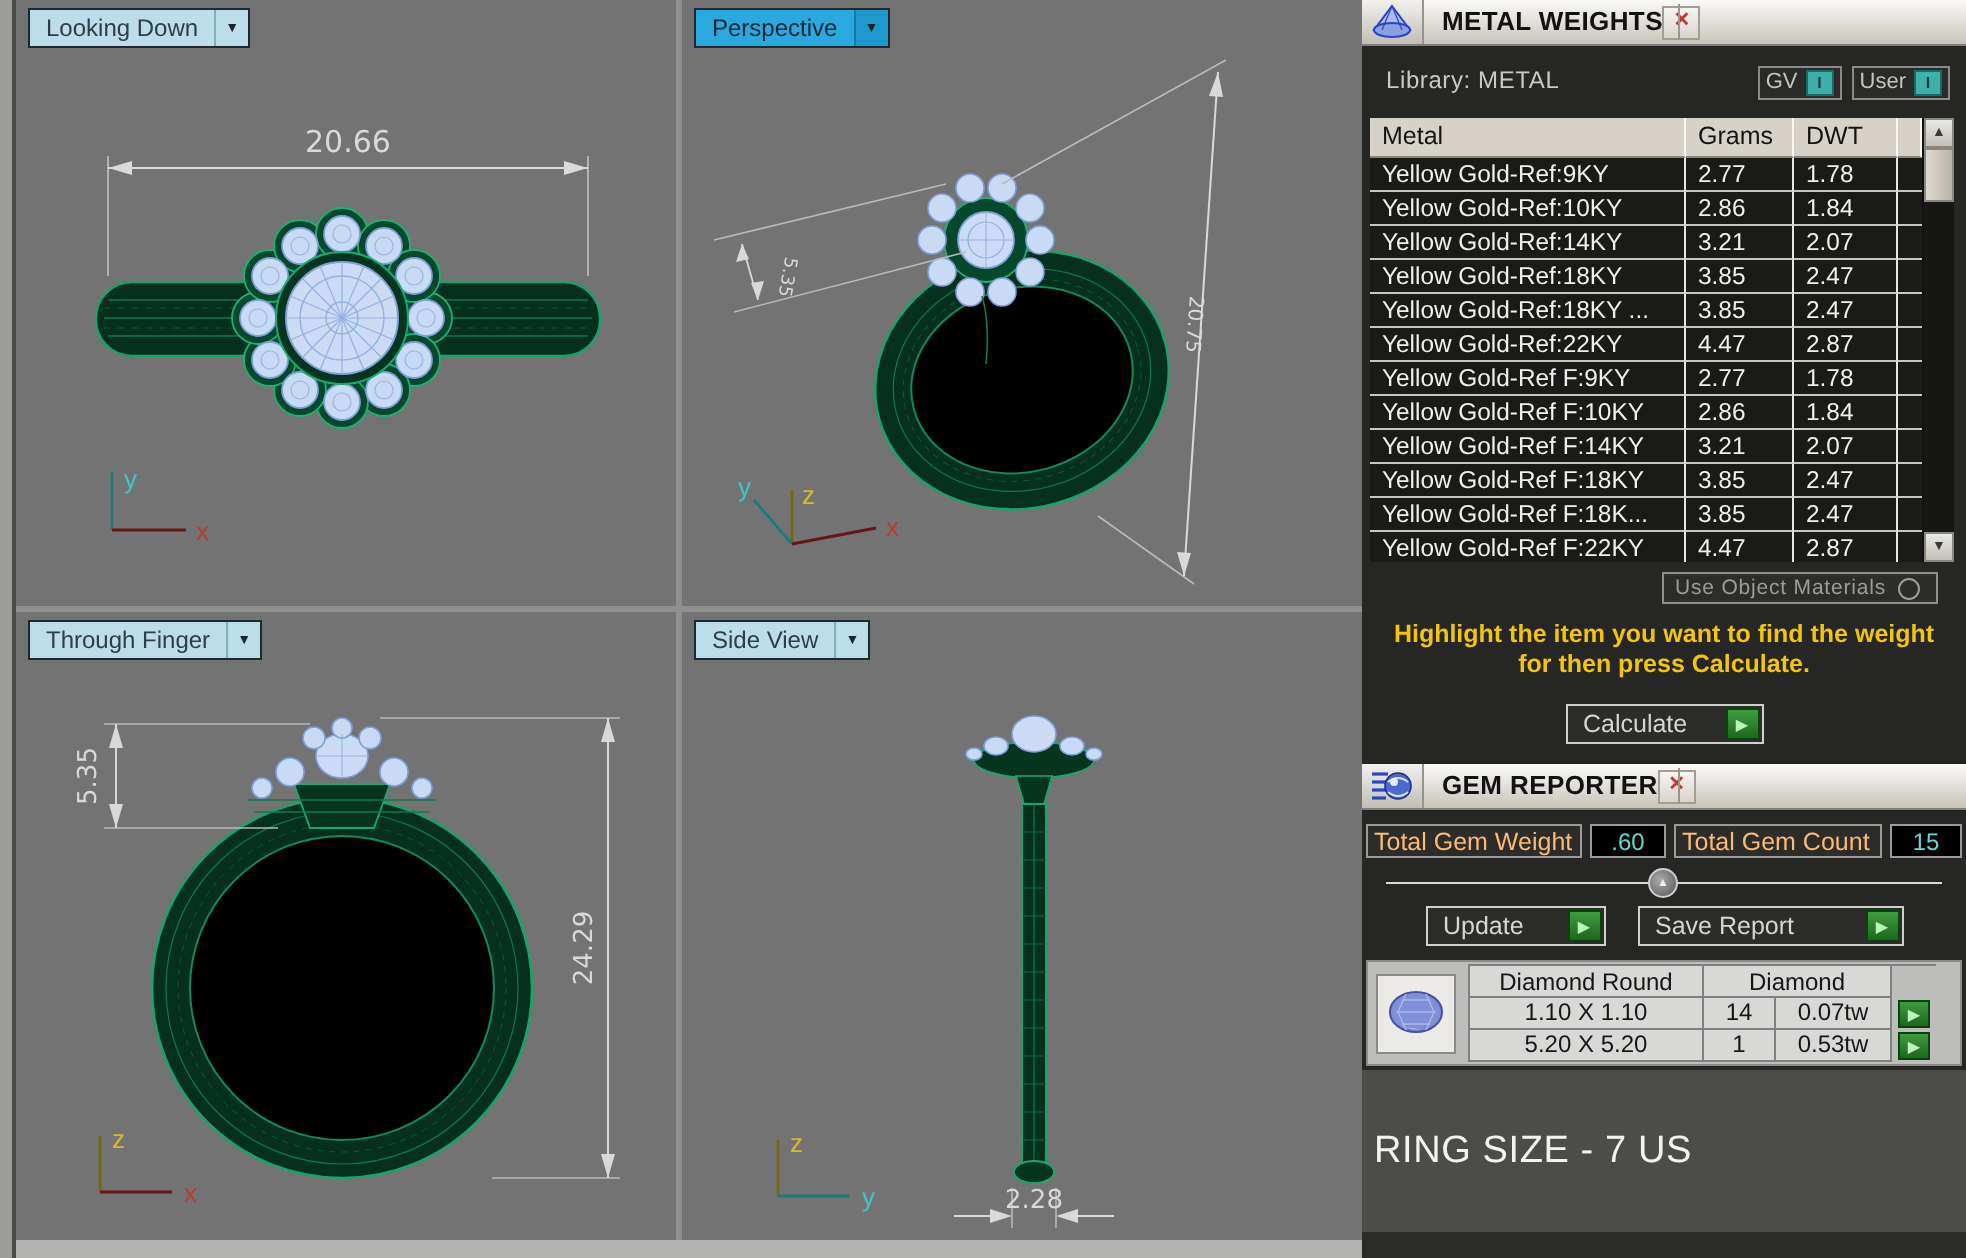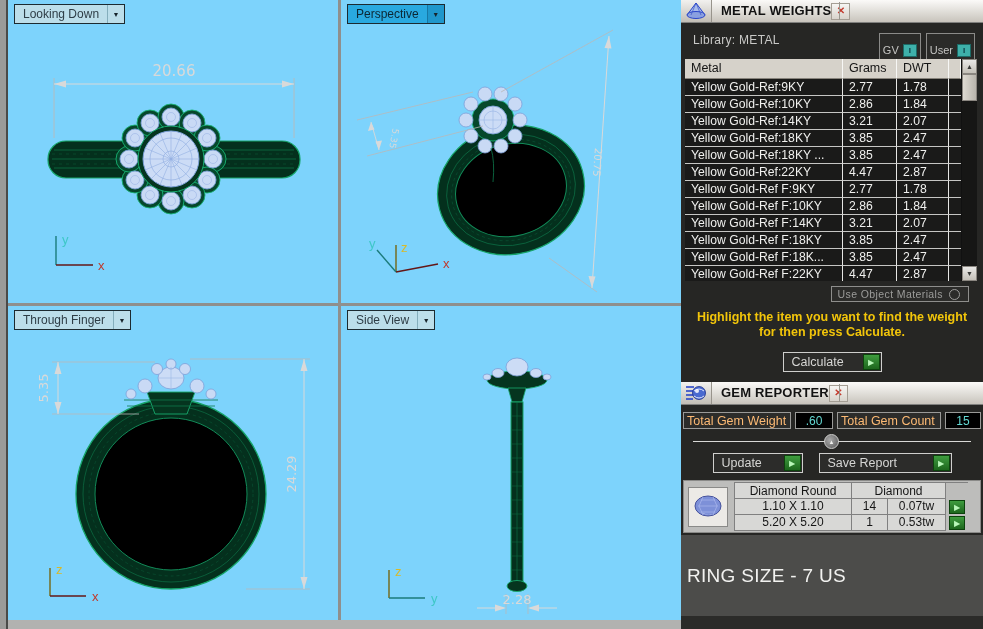--- a/index.html
+++ b/index.html
@@ -2,21 +2,21 @@
 <html><head>
 <meta charset="utf-8">
 <style>
   html,body{margin:0;padding:0;background:#000;}
   body{width:983px;height:629px;position:relative;overflow:hidden;
        font-family:"Liberation Sans",sans-serif;-webkit-font-smoothing:antialiased;}
 
   
   .left-strip{position:absolute;left:0;top:0;width:8px;height:629px;background:#9b9b99;border-right:2px solid #4a4a48;box-sizing:border-box;}
   .vp-area{position:absolute;left:8px;top:0;width:673px;height:629px;background:#8f8f8d;}
-  .viewport{position:absolute;background:#7dd3fc;overflow:hidden;text-align:center;}
+  .viewport{position:absolute;background:#737373;overflow:hidden;text-align:center;}
   .vp-tl{left:0;top:0;width:330px;height:303px;}
   .vp-tr{left:333px;top:0;width:340px;height:303px;}
   .vp-bl{left:0;top:306px;width:330px;height:314px;}
   .vp-br{left:333px;top:306px;width:340px;height:314px;}
   .bottom-strip{position:absolute;left:0;top:620px;width:673px;height:9px;background:#b2b2b0;}
 
   .vlabel{position:absolute;top:4px;left:6px;display:flex;align-items:stretch;height:18px;
           border:1px solid #1c2a30;background:#bcdeea;font-size:12px;color:#2e3d46;z-index:5;}
   .vlabel .txt{padding:2px 8px 0 8px;white-space:nowrap;}
   .vlabel .dd{width:16px;border-left:1px solid #84aebc;display:flex;align-items:center;justify-content:center;
@@ -32,21 +32,21 @@
   .phead{height:22px;flex:none;display:flex;background:linear-gradient(#fbfaf8,#c8c4bc);border-bottom:1px solid #7f7f7d;position:relative;}
   .phead .hicon{width:30px;flex:none;display:flex;align-items:center;justify-content:center;background:linear-gradient(#f2f1ef,#c2beb6);border-right:1px solid #98948c;}
   .phead .ptitle{font-weight:bold;font-size:13px;color:#121212;padding:3px 0 0 9px;letter-spacing:.2px;}
   .phead .hsep{position:absolute;left:158px;top:2px;bottom:2px;width:1px;background:#9a968e;}
   .phead .close{margin-left:auto;width:17px;height:15px;margin:3px 3px 0 0;background:linear-gradient(#f6f5f3,#d8d4cc);
                 border:1px solid #a49e94;color:#c23b2e;font-size:10px;font-weight:bold;text-align:center;line-height:14px;cursor:default;}
 
   .lib-row{flex:none;display:flex;align-items:flex-start;margin:10px 8px 0 12px;height:18px;}
   .lib-label{color:#c9c9c7;font-size:12px;letter-spacing:.3px;}
   .toggles{margin-left:auto;display:flex;gap:5px;}
-  .toggle{display:flex;align-items:center;gap:4px;background:#2a2a28;border:1px solid #8a8a88;padding:10px 3px;height:13px;}
+  .toggle{display:flex;align-items:center;gap:4px;background:#2a2a28;border:1px solid #8a8a88;padding:1px 3px;height:13px;}
   .toggle .tlabel{color:#c4c4c2;font-size:11px;line-height:11px;}
   .toggle .tsq{width:12px;height:11px;background:#3eb0aa;color:#0a3540;font-size:8px;font-weight:bold;
                display:flex;align-items:center;justify-content:center;border:1px solid #1c6a66;}
 
   .mtable-wrap{flex:none;position:relative;margin:8px 2px 0 4px;width:292px;height:222px;overflow:hidden;background:#111;}
   .mhead,.mrow{display:grid;grid-template-columns:158px 54px 52px 12px;}
   .mhead{height:20px;}
   .mhcell{background:#d6d2ca;color:#141414;font-size:12.5px;line-height:19px;padding-left:6px;
           border-right:1px solid #f7f7f5;border-bottom:1px solid #88847c;box-sizing:border-box;}
   .mrow{height:17px;}

